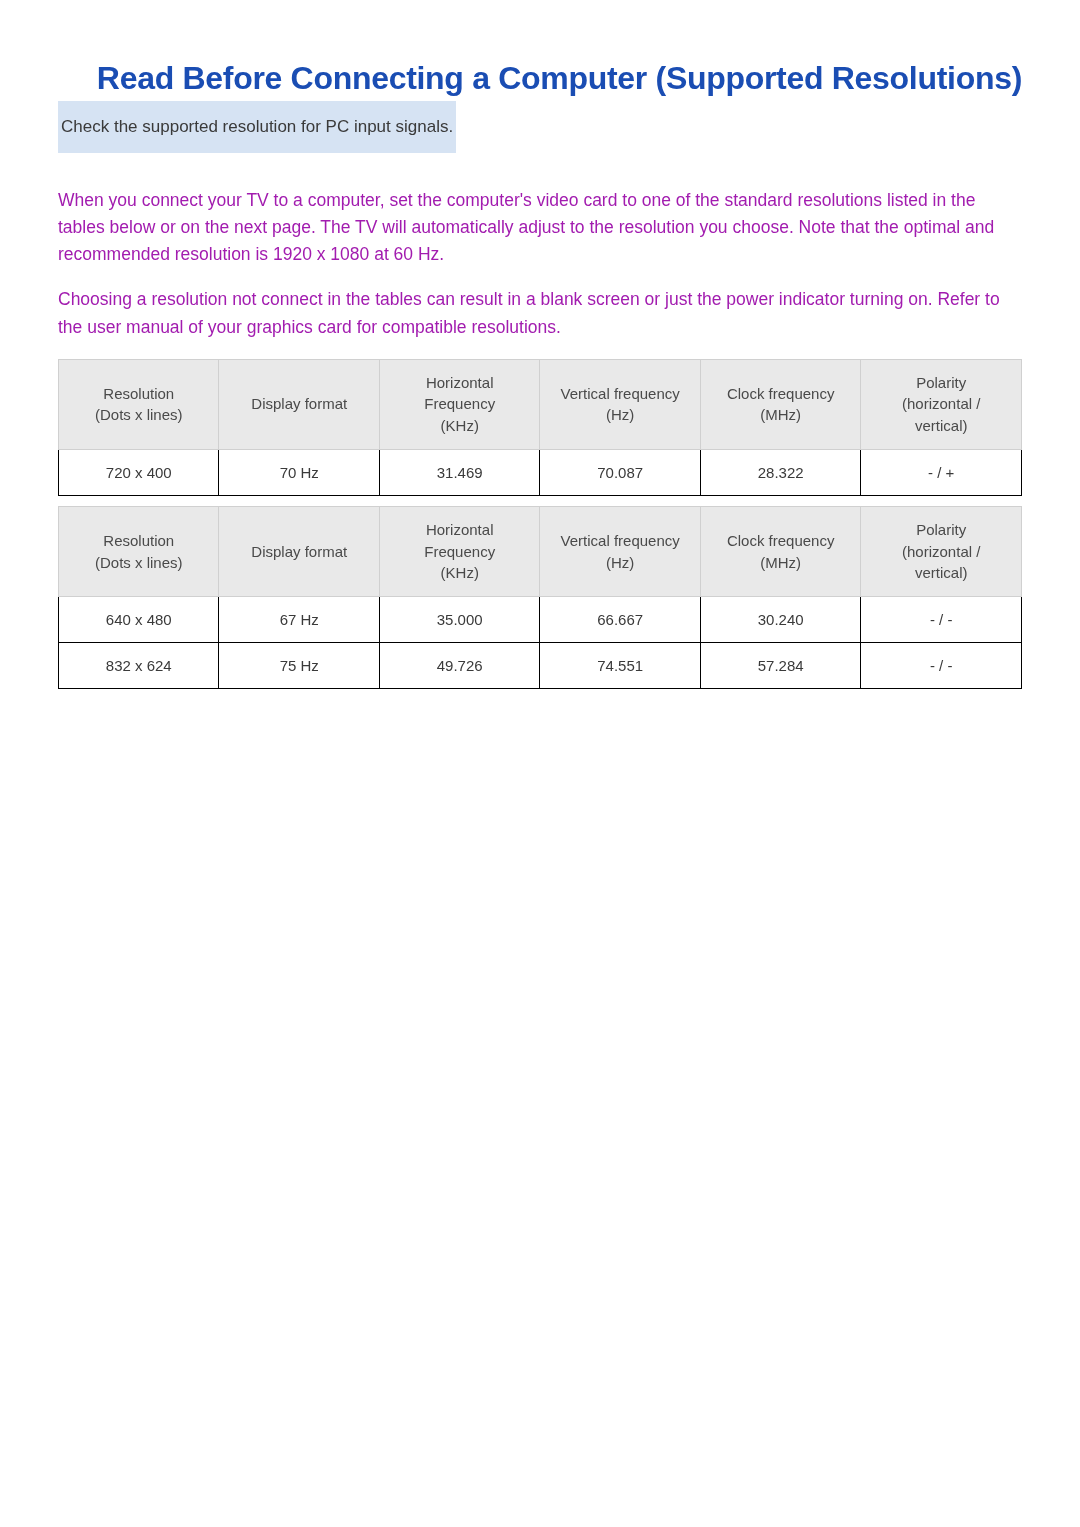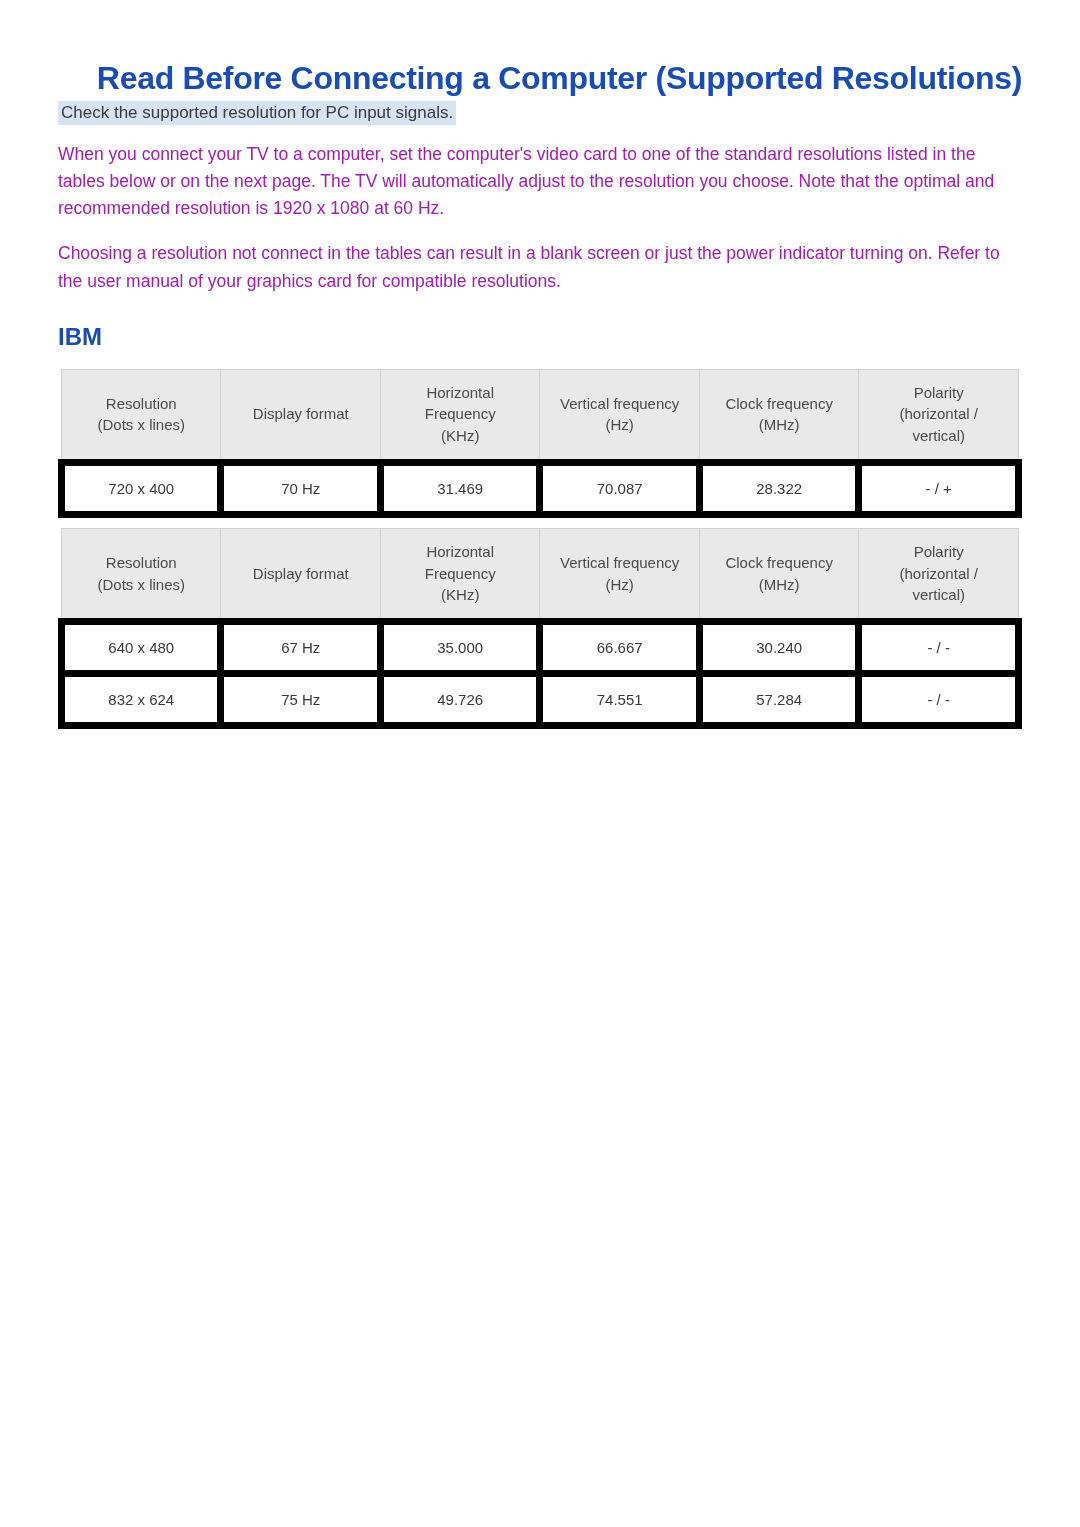--- a/index.html
+++ b/index.html
@@ -19,23 +19,23 @@
       font-size: 32px;
       font-weight: 600;
       margin-bottom: 4px;
       letter-spacing: -0.3px;
       text-align: right;
     }
     .subtitle {
       background: #d6e3f3;
       color: #3a3a3a;
       font-size: 17px;
-      padding: 2px 3px;
+      padding: 16px 3px;
       display: inline-block;
-      margin-bottom: 16px;
+      margin-bottom: 34px;
     }
     .body-text {
       font-size: 17.5px;
       line-height: 1.55;
       color: #a21caf;
       margin-bottom: 18px;
     }
     h2 {
       color: #1a4db3;
       font-size: 24px;
@@ -56,39 +56,38 @@
       text-align: center;
       padding: 12px 6px;
       border: 1px solid #d0d0d0;
       line-height: 1.45;
     }
     td {
       font-size: 15px;
       color: #3a3a3a;
       text-align: center;
       padding: 14px 6px;
-      border: 7px solid #000000;
+      border: 1px solid #000000;
     }
     th, td {
       width: 16.66%;
     }
   </style>
 </head>
 <body>
 
 
 
 <h1>Read Before Connecting a Computer (Supported Resolutions)</h1>
 <span class="subtitle">Check the supported resolution for PC input signals.</span>
 
 <p class="body-text">When you connect your TV to a computer, set the computer's video card to one of the standard resolutions listed in the tables below or on the next page. The TV will automatically adjust to the resolution you choose. Note that the optimal and recommended resolution is 1920 x 1080 at 60 Hz.</p>
 <p class="body-text">Choosing a resolution not connect in the tables can result in a blank screen or just the power indicator turning on. Refer to the user manual of your graphics card for compatible resolutions.</p>
 
 <div id="sections-container">
-    <h2>IBM</h2>
     <table>
       <thead>
         <tr>
           <th>Resolution<br>(Dots x lines)</th>
           <th>Display format</th>
           <th>Horizontal<br>Frequency<br>(KHz)</th>
           <th>Vertical frequency<br>(Hz)</th>
           <th>Clock frequency<br>(MHz)</th>
           <th>Polarity<br>(horizontal /<br>vertical)</th>
         </tr>

